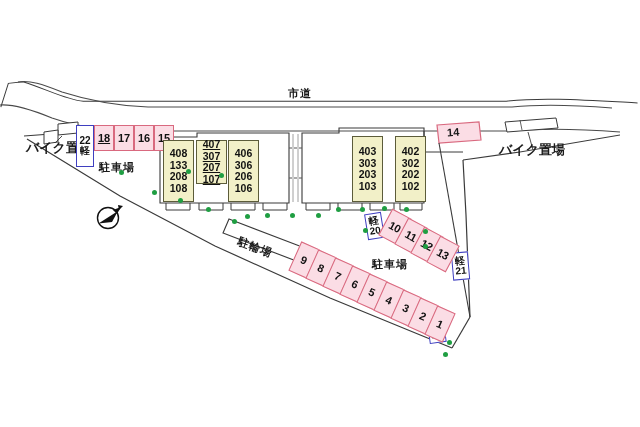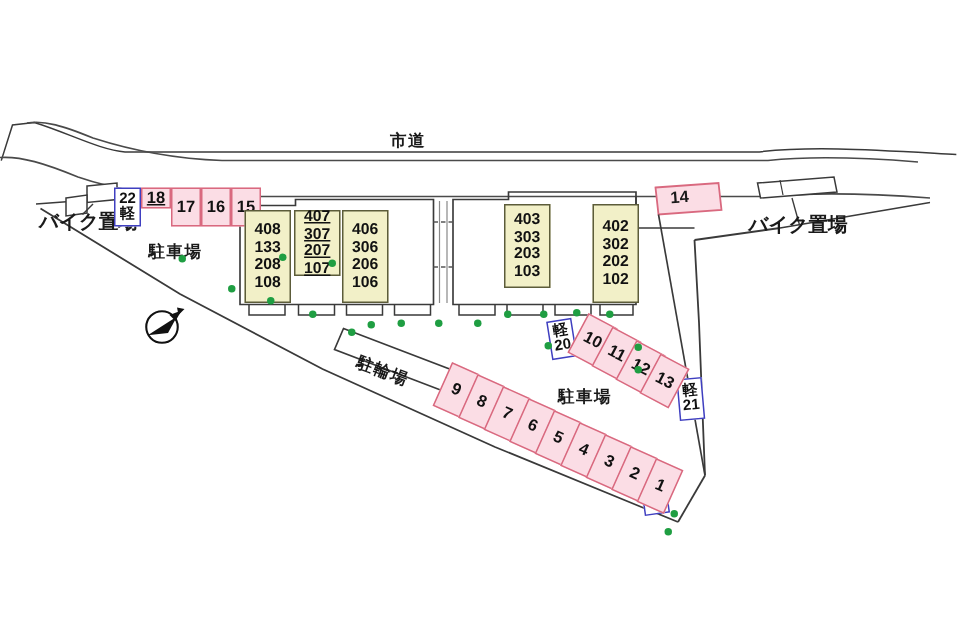--- a/index.html
+++ b/index.html
@@ -101,50 +101,50 @@
     </g>
     <path d="M 533,150 L 528,132" stroke="#3a3a3a" stroke-width="0.9" fill="none"></path>
     <path d="M 55,143 L 62,136" stroke="#3a3a3a" stroke-width="0.9" fill="none"></path>
 
     <path d="M 229,219 L 318,253 L 312,267 L 223,233 Z" fill="#ffffff" stroke="#3a3a3a" stroke-width="1.1"></path>
 
     <path d="M 437,125 L 479,122 L 481,140 L 439,143 Z" fill="#fbdde5" stroke="#d9697f" stroke-width="1.2"></path>
     <path d="M 439,143 L 470,317" stroke="#3a3a3a" stroke-width="1.1" fill="none"></path>
   </svg>
 
-  <div class="lbl lbl-road" style="left:260px;top:86px;">市道</div>
+  <div class="lbl lbl-road" style="left:288px;top:86px;">市道</div>
 
   <div class="lbl lbl-bike" style="left:26px;top:142px;width:46px;">バイク置場</div>
   <div class="lbl lbl-bike" style="left:497px;top:144px;width:70px;">バイク置場</div>
 
   <div class="lbl lbl-area" style="left:99px;top:160px;">駐車場</div>
   <div class="lbl lbl-area" style="left:372px;top:257px;">駐車場</div>
   <div class="lbl lbl-area" style="left:241px;top:234px;transform:rotate(21deg);transform-origin:left top;">駐輪場</div>
 
-  <div class="kei" style="left:76px;top:125px;width:18px;height:26px;">
+  <div class="kei" style="left:76px;top:125px;width:18px;height:42px;">
     <span>22</span>
     <span>軽</span>
   </div>
 
   <div class="kei" style="left:366px;top:213px;width:17px;height:26px;transform:rotate(-9deg);">
     <span>軽</span>
     <span>20</span>
   </div>
 
   <div class="kei" style="left:452px;top:252px;width:17px;height:28px;transform:rotate(-5deg);">
     <span>軽</span>
     <span>21</span>
   </div>
 
   <div class="kei" style="left:428px;top:317px;width:17px;height:26px;transform:rotate(-8deg);">
     <span>軽</span>
     <span>19</span>
   </div>
 
-  <div class="stall" style="left:94px;top:125px;width:20px;height:14px;text-decoration:underline;">18</div>
+  <div class="stall" style="left:94px;top:125px;width:20px;height:26px;text-decoration:underline;">18</div>
   <div class="stall" style="left:114px;top:125px;width:20px;height:26px;">17</div>
   <div class="stall" style="left:134px;top:125px;width:20px;height:26px;">16</div>
   <div class="stall" style="left:154px;top:125px;width:20px;height:26px;">15</div>
 
   <div class="lbl" style="left:447px;top:126px;font-size:11px;transform:rotate(-4deg);">14</div>
 
   <div class="stall" style="left:384px;top:212px;width:22px;height:30px;transform:rotate(28deg);">10</div>
   <div class="stall" style="left:400px;top:221px;width:22px;height:30px;transform:rotate(28deg);">11</div>
   <div class="stall" style="left:416px;top:230px;width:22px;height:30px;transform:rotate(28deg);">12</div>
   <div class="stall" style="left:432px;top:239px;width:22px;height:30px;transform:rotate(28deg);">13</div>
@@ -171,21 +171,21 @@
     <span>207</span>
     <span>107</span>
   </div>
   <div class="unit" style="left:228px;top:140px;width:31px;height:62px;">
     <span>406</span>
     <span>306</span>
     <span>206</span>
     <span>106</span>
   </div>
 
-  <div class="unit" style="left:336px;top:136px;width:31px;height:56px;align-items:center;">
+  <div class="unit" style="left:352px;top:136px;width:31px;height:66px;align-items:center;">
     <span>403</span>
     <span>303</span>
     <span>203</span>
     <span>103</span>
   </div>
   <div class="unit" style="left:368px;top:136px;width:31px;height:66px;margin-left:27px;">
     <span>402</span>
     <span>302</span>
     <span>202</span>
     <span>102</span>

